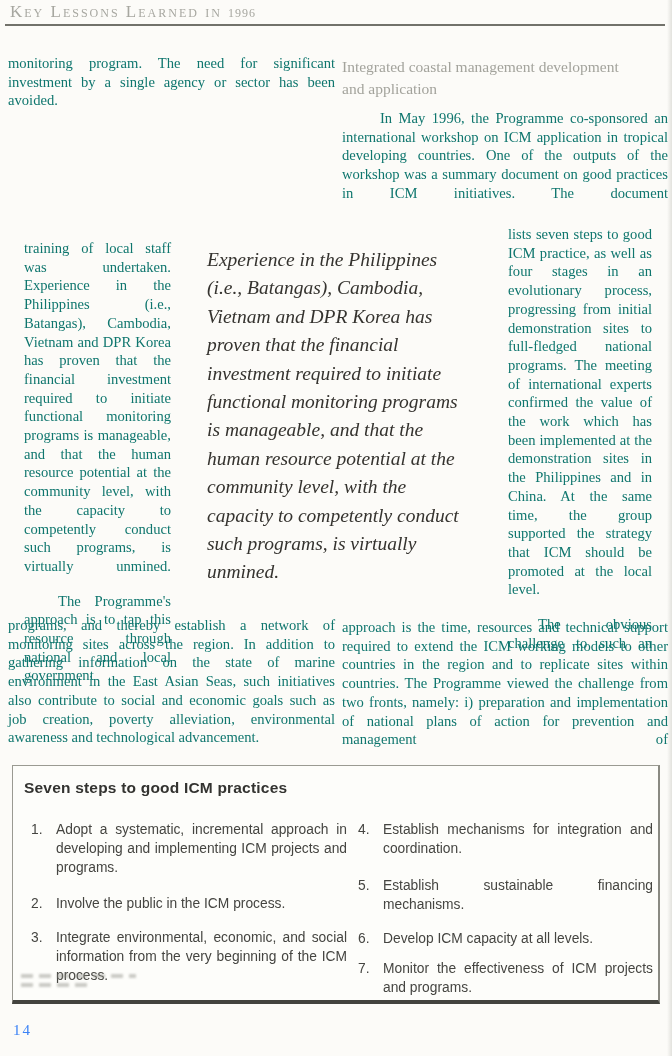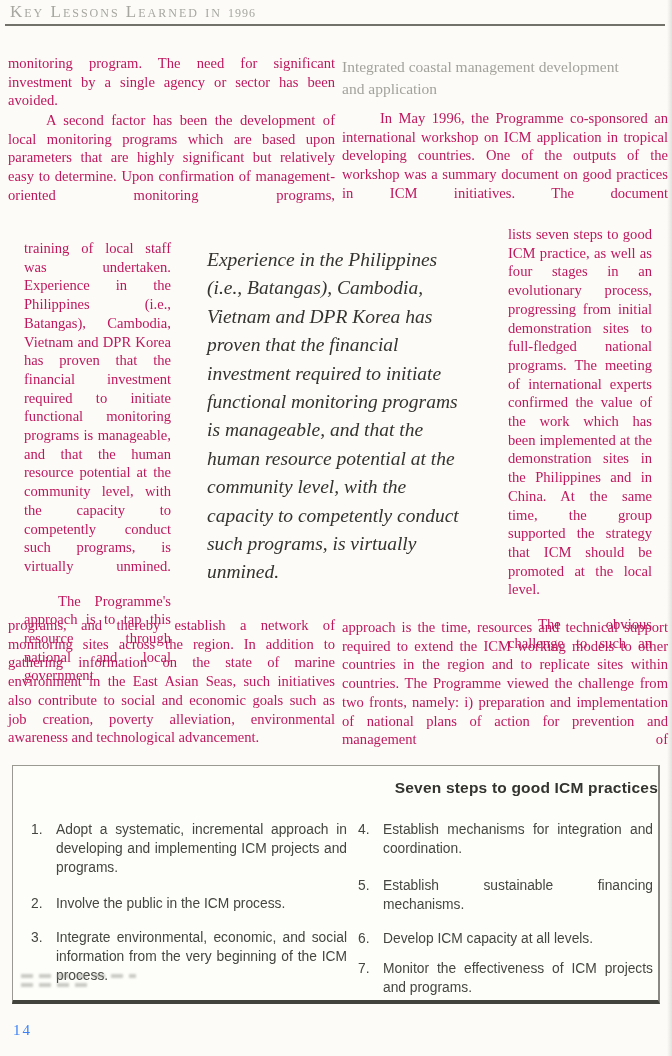--- a/index.html
+++ b/index.html
@@ -24,21 +24,21 @@
     font-size:12px;font-weight:500;letter-spacing:1px;
   }
   .hdr-rule{
     position:absolute;left:5px;top:24px;width:660px;height:2px;
     background:#72726b;
   }
   
   .bt{
     position:absolute;
     font-size:14.6px;line-height:18.7px;
-    color:#be185d;
+    color:#0f766e;
     text-align:justify;
   }
   .bt p{margin:16px;}
   .cont{text-align-last:justify;}        
   .ind38{text-indent:38px;}
   .t-l1{left:8px;top:54px;width:327px;}
   .t-l2{left:8px;top:111px;width:327px;}
   .t-lnarrow{left:8px;top:223px;width:179px;}
   .t-lnarrow .p2{margin-top:16px;text-indent:34px;}
   .t-l3{left:8px;top:616px;width:327px;}
@@ -63,22 +63,22 @@
     position:absolute;left:12px;top:765px;width:648px;height:239px;
     background:#fdfdfa;
     border-top:1px solid #9a9a92;
     border-left:1px solid #9a9a92;
     border-right:2px solid #8a8a82;
     border-bottom:4px solid #43433e;
     box-sizing:border-box;
     font-family:"Liberation Sans", sans-serif;
   }
   .box-title{
-    position:absolute;left:0;top:13px;width:100%;
-    text-align:right;
+    position:absolute;left:11px;top:13px;width:100%;
+    text-align:left;
     font-weight:bold;font-size:15.5px;
     color:#333330;letter-spacing:.2px;
   }
   .box-col{position:absolute;top:54px;}
   .box-col-left{left:18px;width:316px;}
   .box-col-right{left:345px;width:295px;}
   .item{display:flex;font-size:13.8px;line-height:19px;color:#454541;}
   .item .num{flex:none;width:25px;}
   .item .txt{flex:1;text-align:justify;}
   .box-col-left .item:nth-child(2){margin-top:17px;}
@@ -113,21 +113,20 @@
 
 <div class="page">
 
   <div class="hdr-title">
     <span>Key Lessons Learned in</span>
     <span class="year">1996</span>
   </div>
   <div class="hdr-rule"></div>
 
   <div class="bt t-l1">monitoring program.  The need for significant investment by a single agency or sector has been avoided.</div>
-  <div class="bt t-l2 cont ind38">A second factor has been the development of local monitoring programs which are based upon parameters that are highly significant but relatively easy to determine.  Upon confirmation of management-oriented monitoring programs,</div>
   <div class="bt t-lnarrow">
     <p class="cont">training of local staff was undertaken. Experience in the Philippines (i.e., Batangas), Cambodia, Vietnam and DPR Korea has proven that the financial investment required to initiate functional monitoring programs is manageable, and that the human resource potential at the community level, with the capacity to competently conduct such programs, is virtually unmined.</p>
     <p class="p2 cont">The Programme's approach is to tap this resource through national and local government</p>
   </div>
   <div class="bt t-l3">programs,  and thereby establish a network of monitoring sites across the region.  In addition to gathering information on the state of marine environment in the East Asian Seas, such initiatives also contribute to social and economic goals such as job creation, poverty alleviation, environmental awareness and technological advancement.</div>
 
   <div class="quote">Experience in the Philippines (i.e., Batangas), Cambodia, Vietnam and DPR Korea has proven that the financial investment required to initiate functional monitoring programs is manageable, and that the human resource potential at the community level, with the capacity to competently conduct such programs, is virtually unmined.</div>
 
   <div class="r-head">Integrated coastal management development and application</div>
   <div class="bt t-r1 cont ind38">In May  1996, the Programme co-sponsored an international workshop on ICM application in tropical developing countries.  One of the outputs of the workshop was a summary document on good practices in ICM initiatives.  The document</div>

